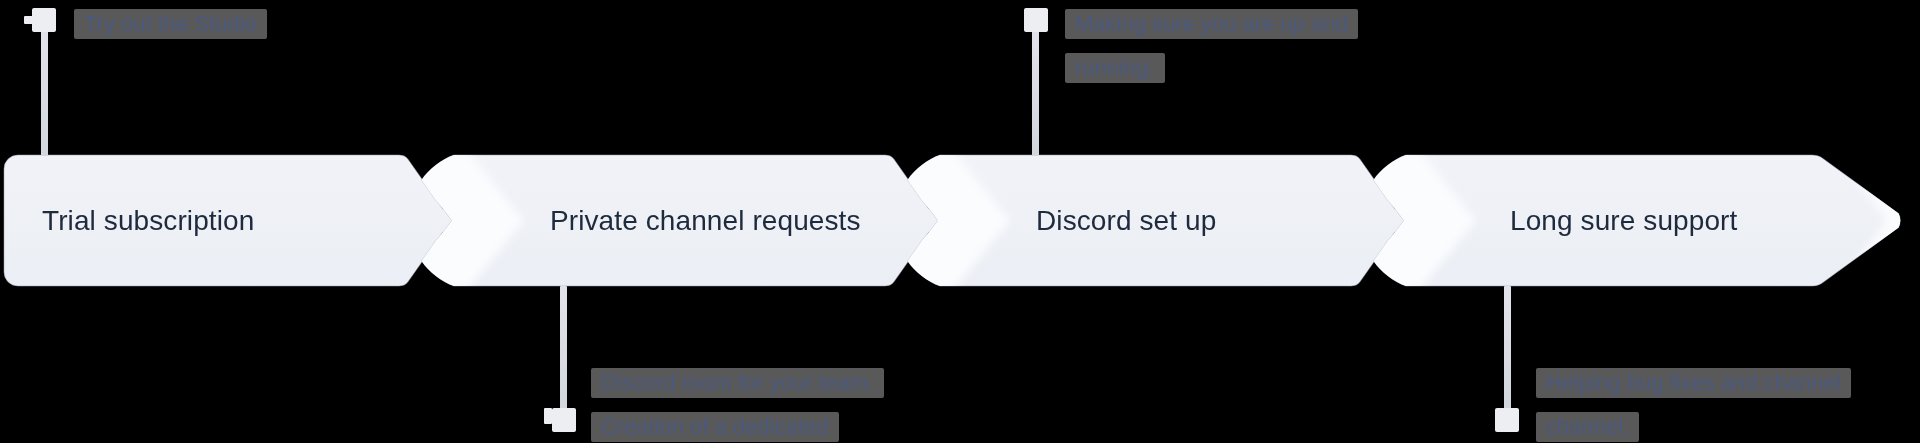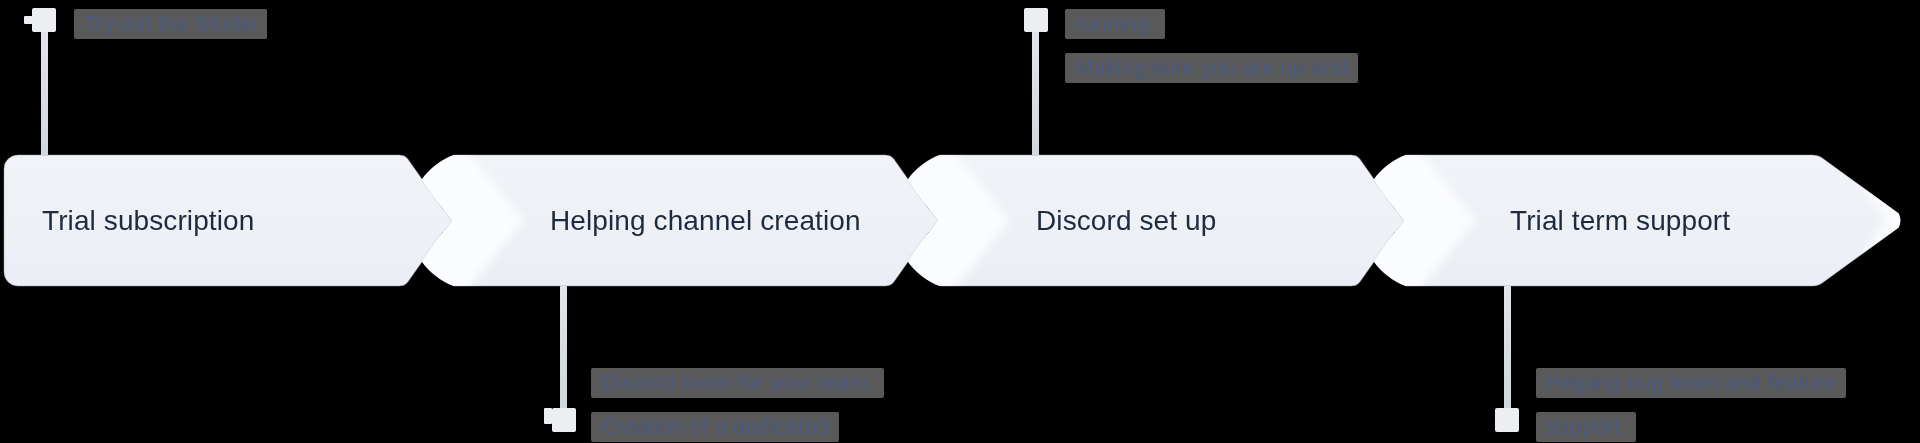--- a/index.html
+++ b/index.html
@@ -121,46 +121,46 @@
     <g>
       <path d="M 1406 155 L 1812 155 Q 1818 155 1821.9 157.8 L 1898.6 213.6 A 16 16 0 0 1 1898.6 227.4 L 1821.9 283.2 Q 1818 286 1812 286 L 1406 286 C 1394 282 1380 271 1373.6 261 L 1388 240.5 Q 1398 229 1404 220.5 Q 1398 212 1388 200.5 L 1373.6 180 C 1380 170 1394 159 1406 155 Z" fill="url(#bodyGrad)" stroke="rgba(153,162,180,0.5)" stroke-width="1"></path>
       <g clip-path="url(#clip3)">
         <path d="M 1366 145 L 1421 153 L 1469 212.5 Q 1481 220.5 1469 228.5 L 1421 288 L 1366 296 Z" fill="#fbfcfe" filter="url(#soft)"></path>
         <path d="M 1832 145 L 1880 211.5 Q 1890 220.5 1880 229.5 L 1832 296 L 1938 296 L 1938 145 Z" fill="#fbfcfe" filter="url(#soft)"></path>
       </g>
     </g>
   </svg>
 
   <div class="step-label" style="left:42px">Trial subscription</div>
-  <div class="step-label" style="left:550px">Helping channel creation</div>
+  <div class="step-label" style="left:550px">Private channel requests</div>
   <div class="step-label" style="left:1036px">Discord set up</div>
-  <div class="step-label" style="left:1510px">Trial term support</div>
+  <div class="step-label" style="left:1510px">Long sure support</div>
 
   <div class="callout-line" style="left:41px; top:30px; height:126px"></div>
   <div class="callout-marker" style="left:32px; top:8px"></div>
   <div class="marker-nub" style="left:24px; top:16px; width:9px; height:8px"></div>
   <div class="callout-text" style="left:84px; top:9px">
     <span class="line"><span>Try out the Studio</span></span>
   </div>
 
   <div class="callout-line" style="left:1032px; top:30px; height:126px"></div>
   <div class="callout-marker" style="left:1024px; top:8px"></div>
   <div class="callout-text" style="left:1075px; top:9px">
+    <span class="line"><span>Making sure you are up and</span></span>
     <span class="line"><span>running.</span></span>
-    <span class="line"><span>Making sure you are up and</span></span>
   </div>
 
   <div class="callout-line" style="left:560px; top:286px; height:124px"></div>
   <div class="callout-marker" style="left:552px; top:408px"></div>
   <div class="marker-nub" style="left:544px; top:408px; width:8px; height:16px"></div>
   <div class="callout-text" style="left:601px; top:368px">
     <span class="line"><span>Discord room for your team.</span></span>
     <span class="line"><span>Creation of a dedicated</span></span>
   </div>
 
   <div class="callout-line" style="left:1504px; top:286px; height:124px"></div>
   <div class="callout-marker" style="left:1495px; top:408px"></div>
   <div class="callout-text" style="left:1546px; top:368px">
-    <span class="line"><span>Helping bug team and feature</span></span>
-    <span class="line"><span>support.</span></span>
+    <span class="line"><span>Helping bug fixes and channel</span></span>
+    <span class="line"><span>channel.</span></span>
   </div>
 
 </div>
 
 </body></html>

